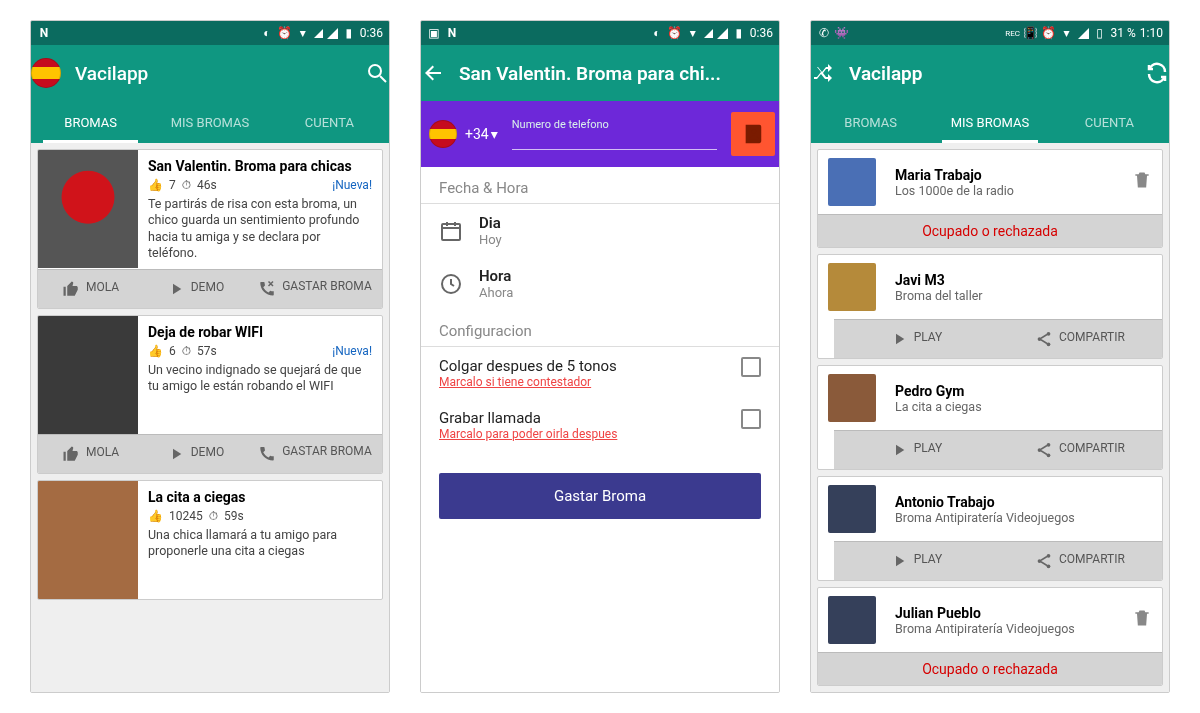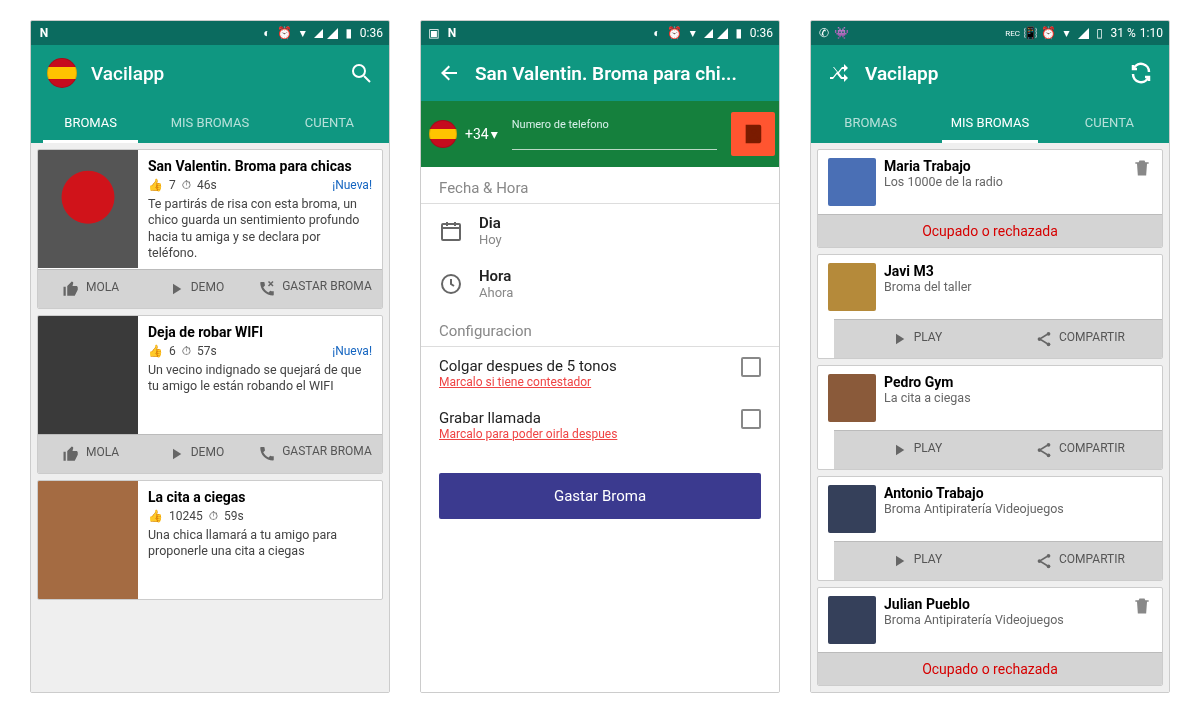--- a/index.html
+++ b/index.html
@@ -9,21 +9,21 @@
 
   
   .statusbar { height: 24px; background: #0b6b5f; color: #fff; display: flex; align-items: center; padding: 0 6px; font-size: 12px; }
   .statusleft { display: flex; align-items: center; gap: 4px; }
   .statusright { margin-left: auto; display: flex; align-items: center; gap: 4px; }
   .ticon { width: 14px; height: 14px; display: inline-flex; align-items: center; justify-content: center; }
   .tri { width: 0; height: 0; border-style: solid; border-width: 0 0 11px 11px; border-color: transparent transparent #fff transparent; }
   .tri.sm { border-width: 0 0 9px 9px; }
 
   
-  .appbar { background: #0f9781; color: #fff; display: flex; align-items: center; height: 56px; padding: 0 16px; gap: 14px; }
+  .appbar { background: #0f9781; color: #fff; display: flex; align-items: center; height: 56px; padding: 0 0; gap: 14px; }
   .appbar .title { font-size: 19px; font-weight: 500; flex: 1; white-space: nowrap; overflow: hidden; text-overflow: ellipsis; }
   .flag { width: 30px; height: 30px; border-radius: 50%; background: linear-gradient(to bottom, #c60b1e 0 30%, #ffc400 30% 70%, #c60b1e 70% 100%); border: 1px solid rgba(0,0,0,.15); flex-shrink: 0; }
   .appbar .iconbtn { width: 24px; height: 24px; color: #fff; cursor: pointer; }
 
   
   .tabs { background: #0f9781; display: flex; height: 42px; }
   .tab { flex: 1; display: flex; align-items: center; justify-content: center; color: rgba(255,255,255,.7); font-size: 13px; cursor: pointer; position: relative; }
   .tab.active { color: #fff; }
   .tab.active::after { content: ""; position: absolute; bottom: 0; left: 10%; right: 10%; height: 3px; background: #fff; }
 
@@ -37,21 +37,21 @@
   .meta .nueva { margin-left: auto; color: #1565c0; font-size: 12px; }
   .desc { font-size: 12.5px; line-height: 1.3; color: #444; }
   .cardactions { display: flex; background: #d4d4d4; border-top: 1px solid #bbb; }
   .actbtn { flex: 1; display: flex; justify-content: center; gap: 6px; padding: 10px 4px; font-size: 12px; color: #555; cursor: pointer; }
   .actbtn svg { width: 18px; height: 18px; fill: #666; }
 
   
   .scroll { flex: 1; overflow: hidden; background: #efefef; }
 
   
-  .numrow { background: #15803d; height: 66px; display: flex; align-items: center; padding: 0 4px 0 8px; gap: 8px; }
+  .numrow { background: #6d28d9; height: 66px; display: flex; align-items: center; padding: 0 4px 0 8px; gap: 8px; }
   .flag2 { width: 28px; height: 28px; border-radius: 50%; background: linear-gradient(to bottom, #c60b1e 0 30%, #ffc400 30% 70%, #c60b1e 70% 100%); border: 1px solid rgba(0,0,0,.15); flex-shrink: 0; }
   .prefix { color: #fff; font-size: 14px; display: flex; align-items: center; gap: 2px; }
   .numfield { flex: 1; margin: 0 6px; }
   .numfield .lbl { color: #d9f0eb; font-size: 11px; }
   .numfield .line { height: 1px; background: rgba(255,255,255,.7); margin-top: 18px; }
   .contactbtn { width: 44px; height: 44px; background: #ff5530; border-radius: 2px; display: flex; align-items: center; justify-content: center; cursor: pointer; }
   .sectiontitle { color: #888; font-size: 15px; border-bottom: 1px solid #ddd; padding: 12px 18px 6px; background: #fff; }
   .row { display: flex; align-items: center; gap: 16px; padding: 10px 18px; background: #fff; }
   .row .ricon { width: 24px; height: 24px; color: #666; }
   .row .rtext .rt { font-weight: 600; font-size: 15px; color: #222; }
@@ -59,21 +59,21 @@
   .chk { width: 20px; height: 20px; border: 2px solid #888; border-radius: 2px; margin-left: auto; cursor: pointer; }
   .cfgrow { display: flex; align-items: flex-start; padding: 10px 18px; background: #fff; gap: 10px; }
   .cfgrow .cb { flex: 1; }
   .cfgrow .cb .ct { font-size: 15px; color: #222; }
   .cfgrow .cb .cs { font-size: 12px; color: #ef4444; text-decoration: underline; }
   .link { color: #2d1cff; }
   .primarybtn { margin: 22px 18px; background: #3b3a8f; color: #fff; height: 46px; display: flex; align-items: center; justify-content: center; font-size: 15px; cursor: pointer; border-radius: 2px; }
 
   
   .mrow { margin: 6px; border: 1px solid #ccc; background: #fff; border-radius: 2px; overflow: hidden; }
-  .mtop { display: flex; padding: 8px 10px; gap: 8px; }
+  .mtop { display: flex; align-items: center; padding: 8px 10px; gap: 19px; }
   .mthumb { width: 48px; height: 48px; background: #888; border-radius: 2px; flex-shrink: 0; }
   .mtext .mt { font-weight: 700; font-size: 14px; }
   .mtext .ms { font-size: 12.5px; color: #666; }
   .trash { margin-left: auto; color: #888; cursor: pointer; }
   .mstatus { background: #d4d4d4; color: #d60000; text-align: center; padding: 8px 0; font-size: 14px; border-top: 1px solid #bbb; }
   .mactions { display: flex; background: #d4d4d4; border-top: 1px solid #bbb; margin-left: 16px; }
 
   
   .th-wine { background: radial-gradient(circle at 50% 40%, #d0131a 0 30%, transparent 31%), #555; }
   .th-wifi { background: #3a3a3a; }

